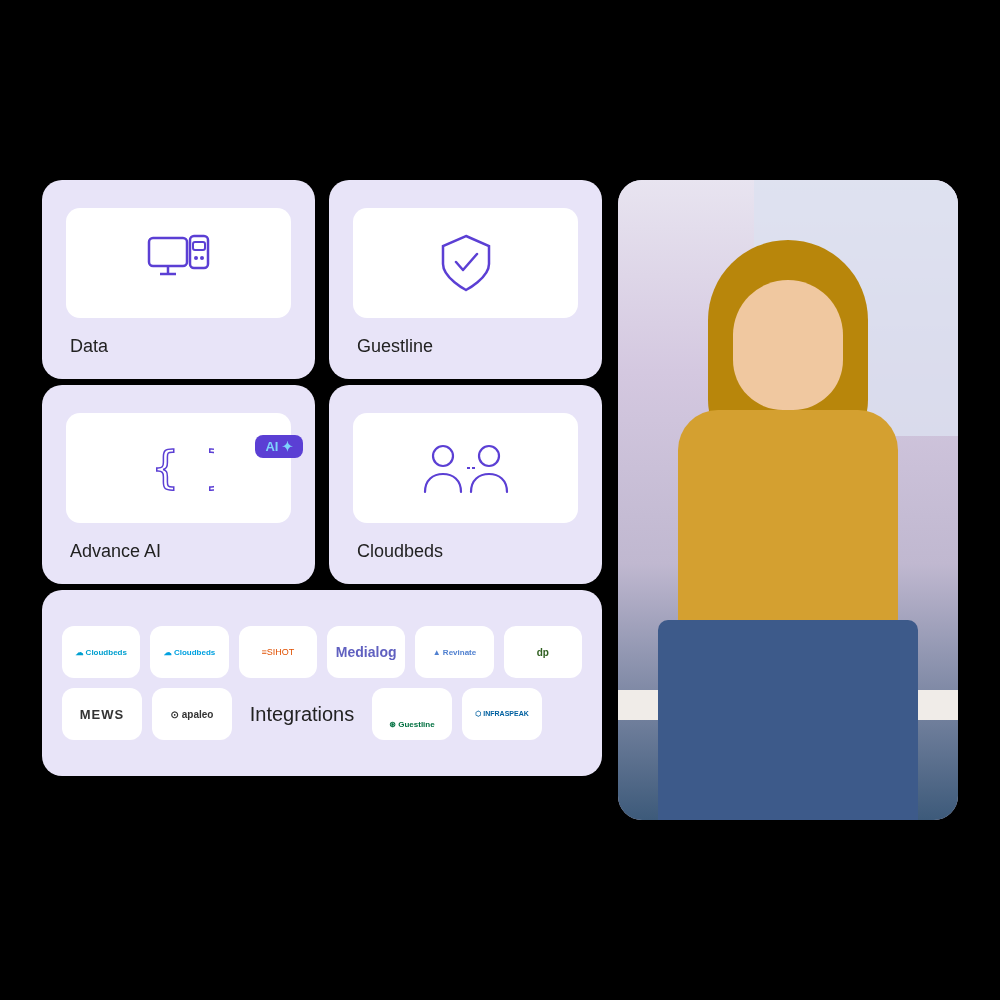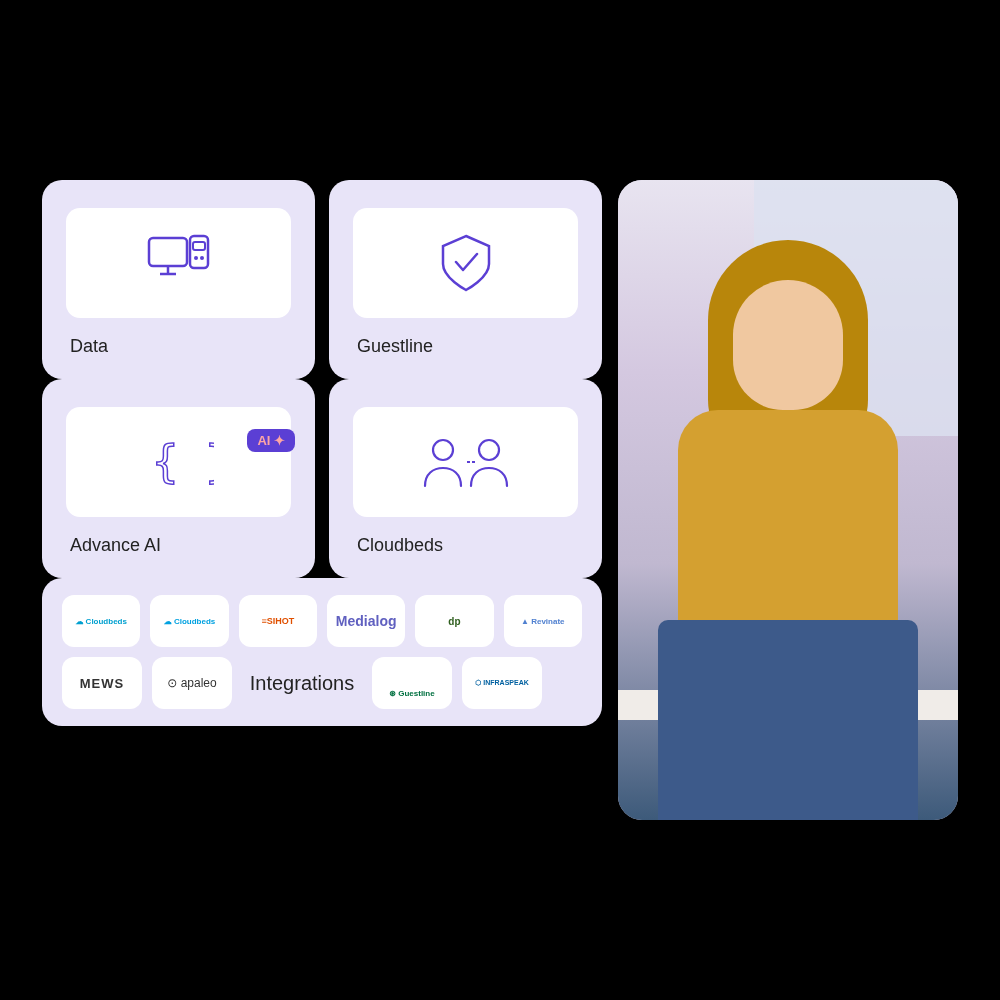--- a/index.html
+++ b/index.html
@@ -14,21 +14,21 @@
     }
     .container {
       display: flex;
       gap: 16px;
       align-items: flex-start;
       padding: 40px;
     }
     .left-panel {
       display: flex;
       flex-direction: column;
-      gap: 0;
+      gap: 6px;
       width: 560px;
     }
     .top-row {
       display: flex;
       gap: 14px;
     }
     .middle-row {
       display: flex;
       gap: 14px;
     }
@@ -55,23 +55,23 @@
     .card-label {
       font-size: 18px;
       color: #222;
       font-weight: 400;
       text-align: left;
       padding-left: 4px;
     }
     .ai-badge {
       position: absolute;
       top: 50px;
-      right: 20px;
+      right: 12px;
       background: #5b3fd4;
-      color: #fca5a5;
+      color: #7dd3fc;
       border-radius: 8px;
       padding: 4px 10px;
       font-size: 13px;
       font-weight: 700;
       display: flex;
       align-items: center;
       gap: 4px;
       z-index: 2;
     }
     
@@ -80,21 +80,21 @@
       height: 70px;
     }
     .svg-icon-sm {
       width: 90px;
       height: 56px;
     }
     
     .integrations-card {
       background: #e8e4f8;
       border-radius: 20px;
-      padding: 17px 20px;
+      padding: 36px 20px;
       display: flex;
       flex-direction: column;
       gap: 10px;
       text-align: right;
     }
     .integration-row {
       display: flex;
       gap: 10px;
       align-items: center;
       justify-content: flex-start;
@@ -221,26 +221,26 @@
       transform: translateX(-50%);
       width: 260px;
       height: 200px;
       background: #3d5a8a;
       border-radius: 10px 10px 0 0;
     }
 
     
     .logo-cloudbeds { color: #00a0d0; font-size: 8px; font-weight: 700; }
     .logo-salesforce { color: #00a1e0; font-size: 8px; font-weight: 700; }
-    .logo-sihot { color: #e05000; font-size: 9px; font-weight: 700; }
+    .logo-sihot { color: #e05000; font-size: 9px; font-weight: 400; }
     .logo-medialog { color: #6060c0; font-size: 14px; font-weight: 600; }
     .logo-revinate { color: #5080d0; font-size: 8px; font-weight: 700; }
     .logo-dp { color: #306020; font-size: 10px; font-weight: 800; }
     .logo-mews { color: #333; font-size: 13px; font-weight: 700; letter-spacing: 1px; }
-    .logo-apaleo { color: #333; font-size: 12px; font-weight: 400; }
+    .logo-apaleo { color: #333; font-size: 10px; font-weight: 700; }
     .logo-guestline { color: #007040; font-size: 8px; font-weight: 600; margin-top: 20px; }
     .logo-infraspeak { color: #0060a0; font-size: 7px; font-weight: 700; }
   </style>
 </head>
 <body>
 
 <div class="container">
   <div class="left-panel">
 
     <div class="top-row">
@@ -312,24 +312,24 @@
         <div class="integration-logo">
           <span class="logo-salesforce">☁ Cloudbeds</span>
         </div>
         <div class="integration-logo">
           <span class="logo-sihot">≡SIHOT</span>
         </div>
         <div class="integration-logo">
           <span class="logo-medialog">Medialog</span>
         </div>
         <div class="integration-logo">
+          <span class="logo-revinate">▲ Revinate</span>
+        </div>
+        <div class="integration-logo">
           <span class="logo-dp">dp</span>
-        </div>
-        <div class="integration-logo">
-          <span class="logo-revinate">▲ Revinate</span>
         </div>
       </div>
       <div class="integration-row">
         <div class="integration-logo">
           <span class="logo-mews">MEWS</span>
         </div>
         <div class="integration-logo">
           <span class="logo-apaleo">⊙ apaleo</span>
         </div>
         <div class="integration-logo" style="background:transparent; font-size:20px; font-weight:400; color:#222; flex:1; max-width:120px;">

